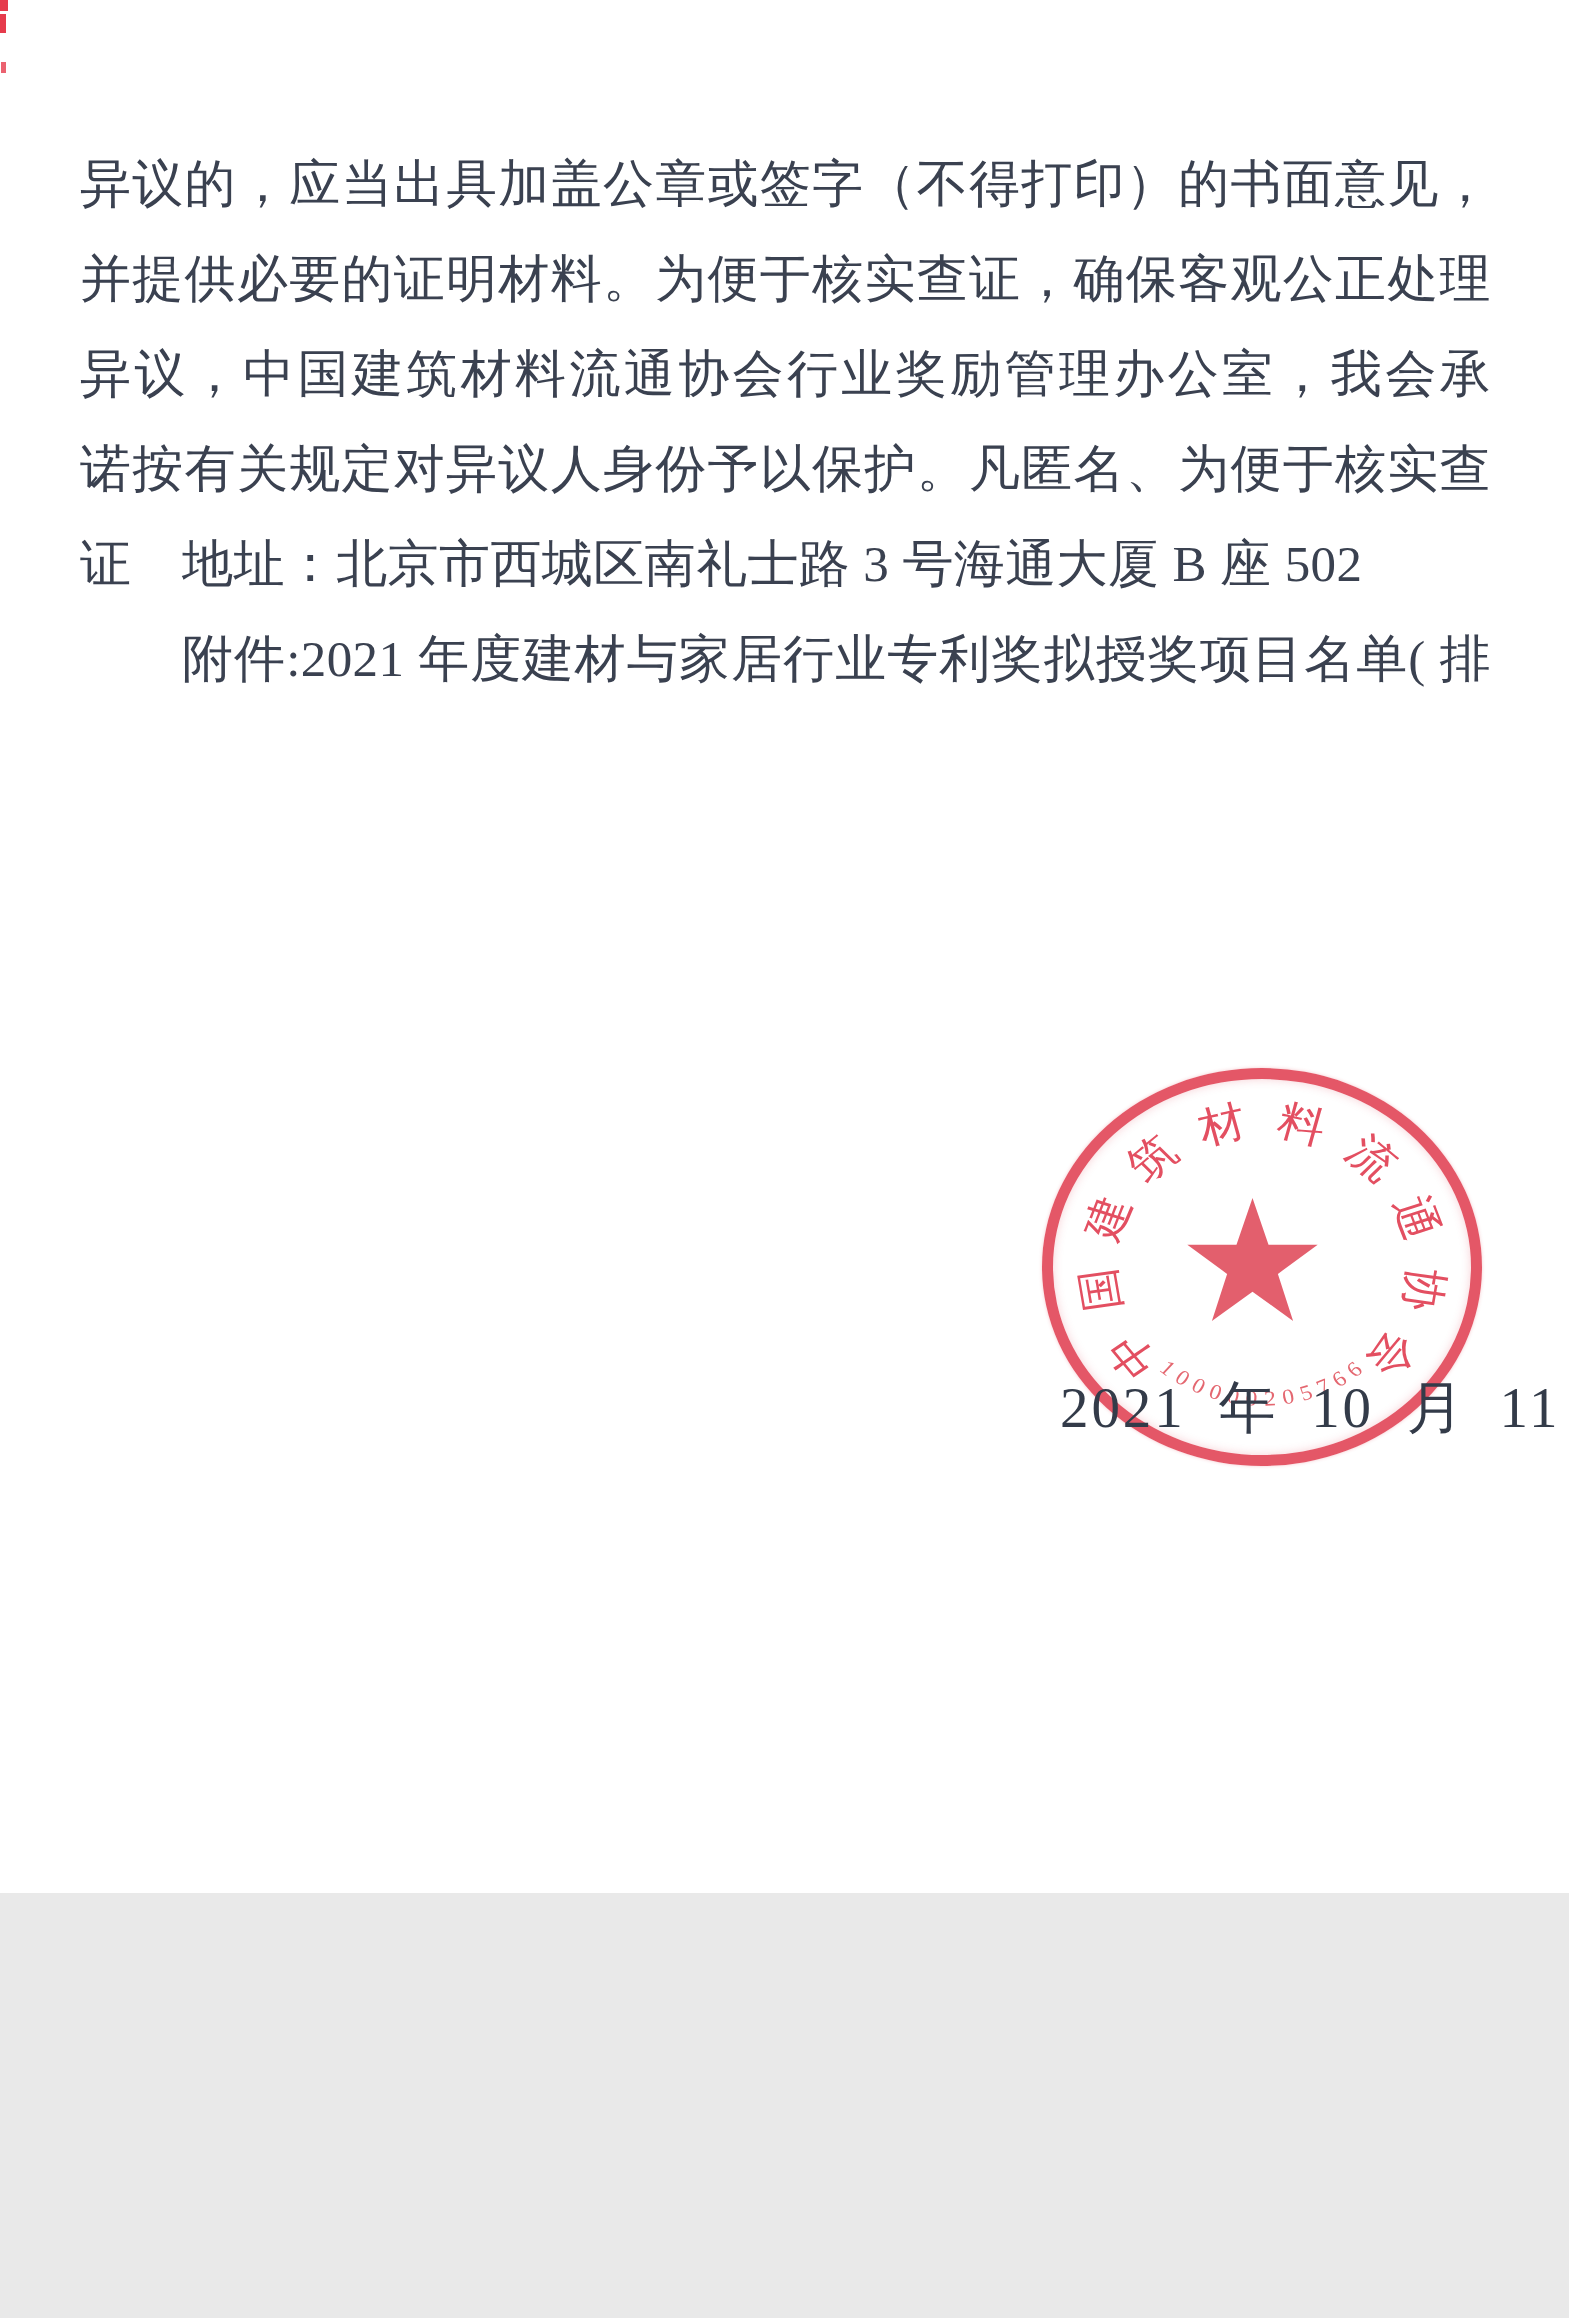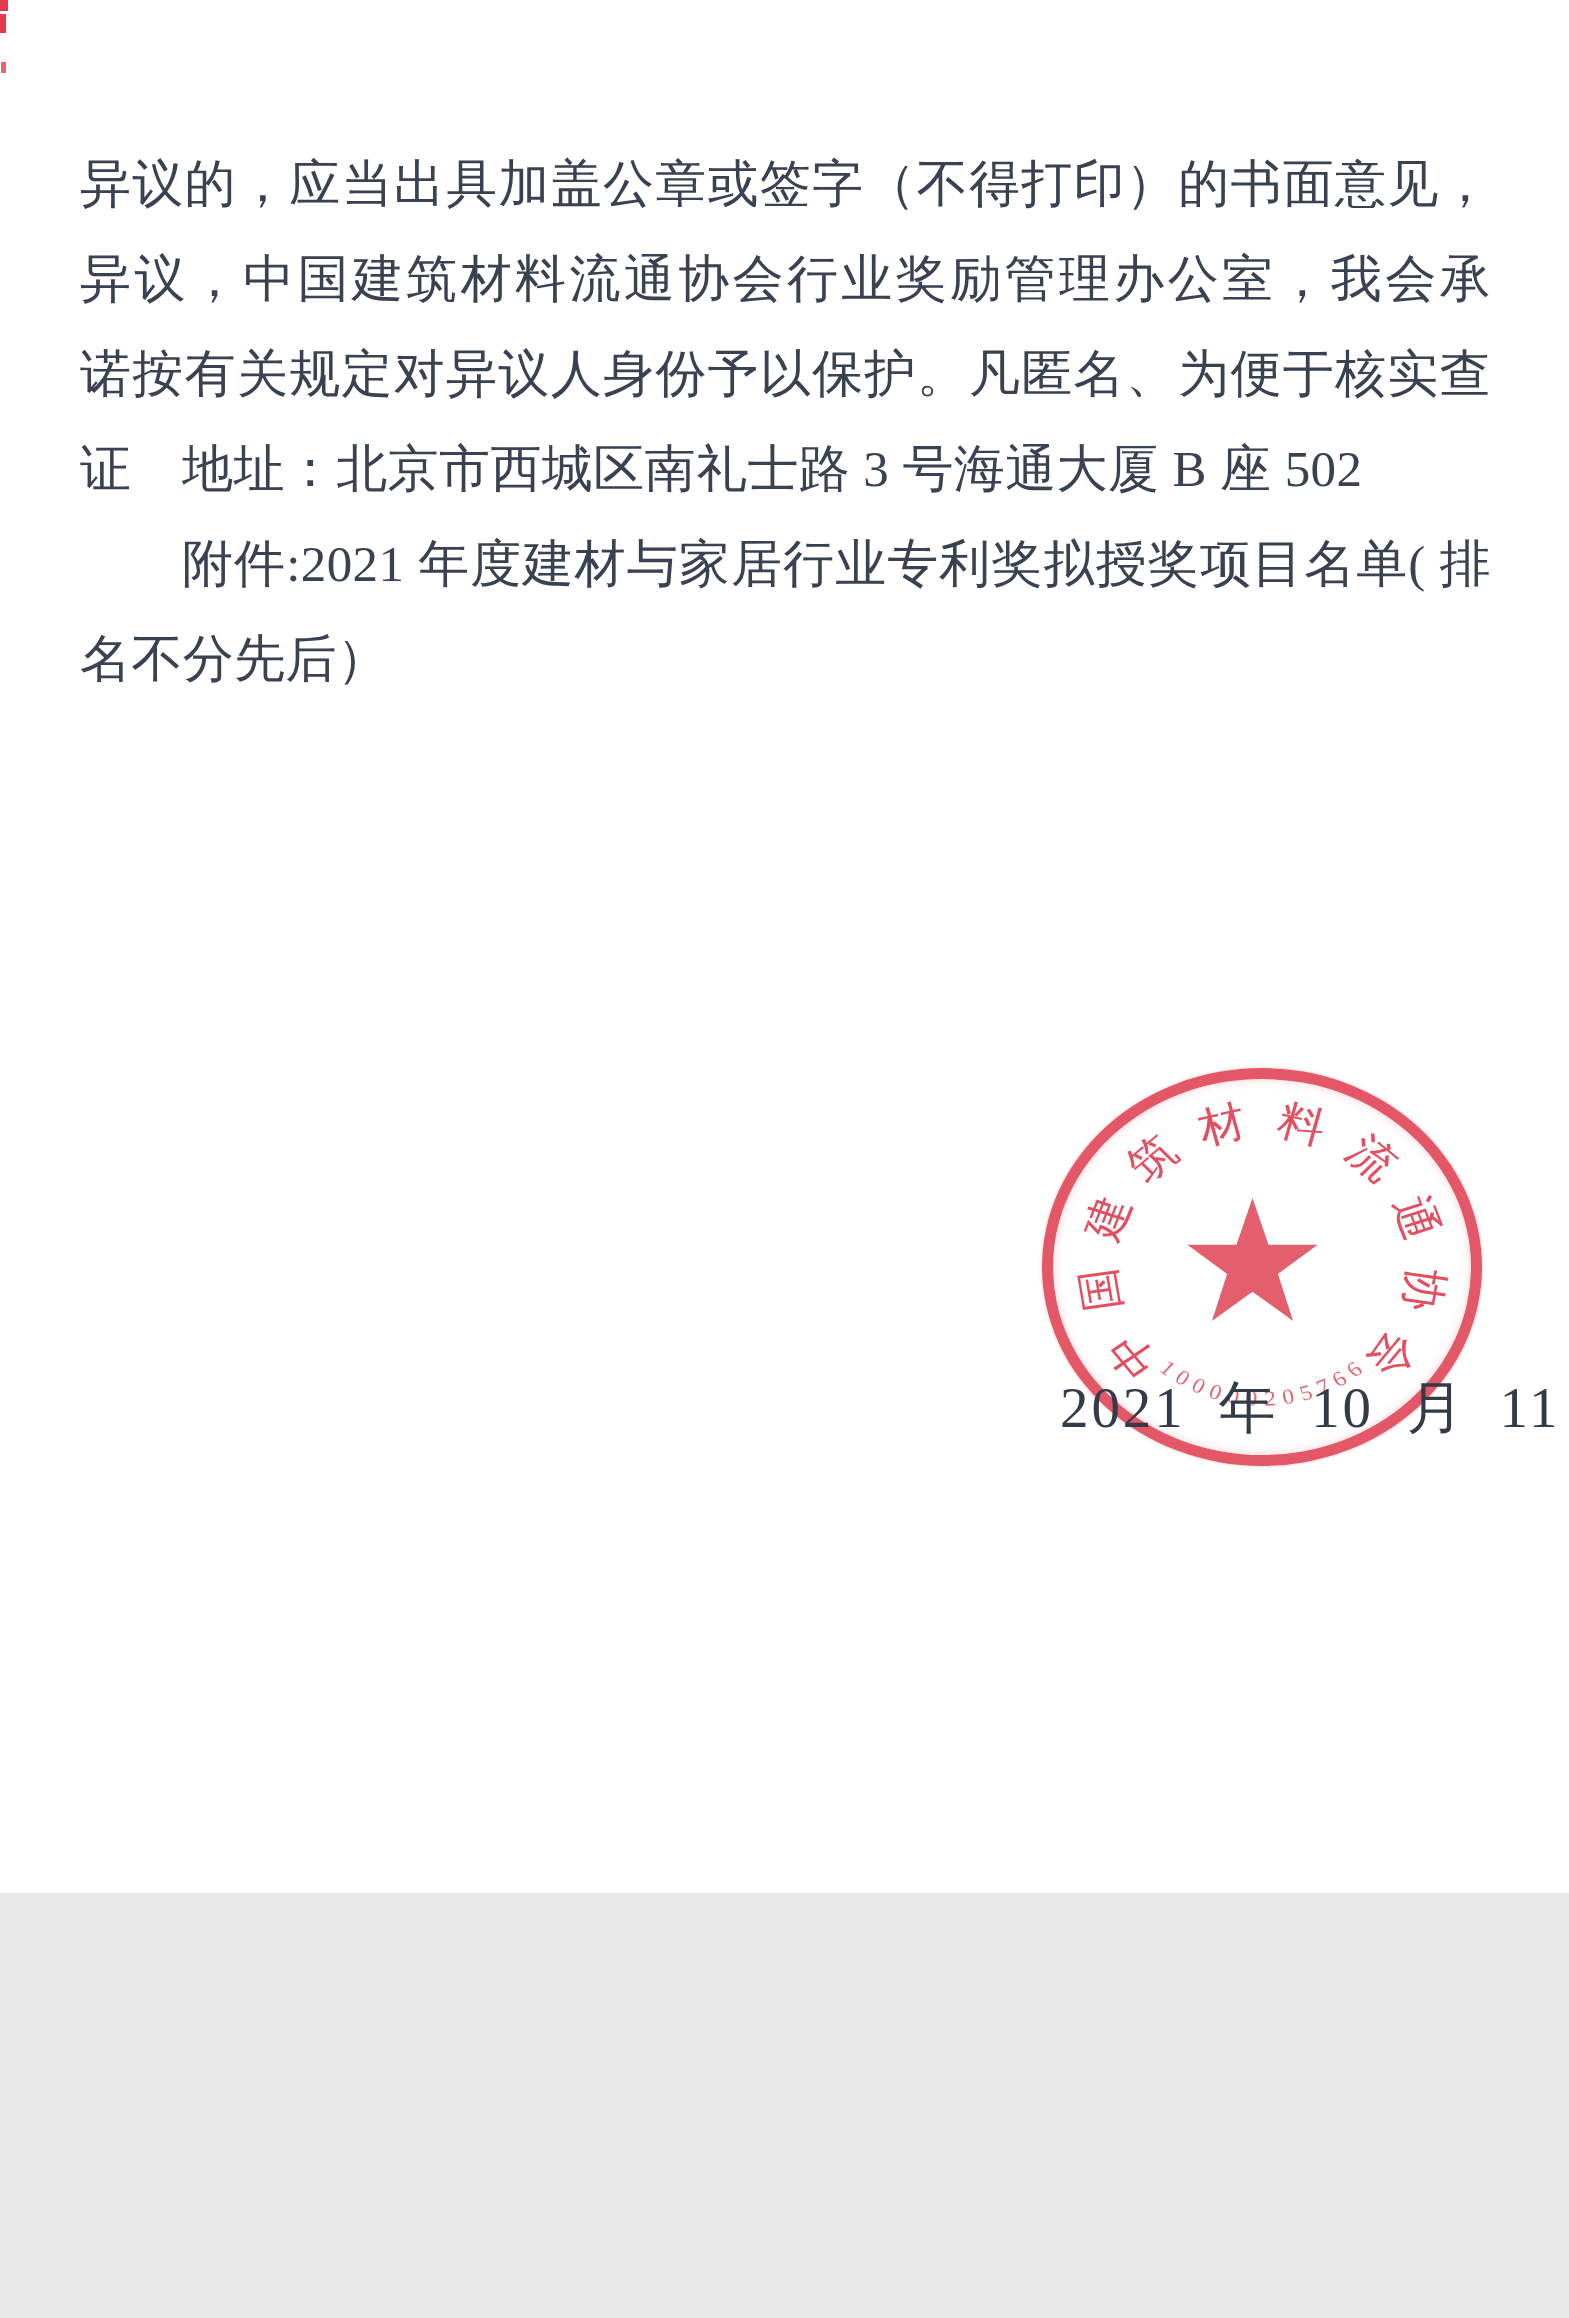--- a/index.html
+++ b/index.html
@@ -66,25 +66,25 @@
 <body>
 
 <div class="page">
 
   <div class="edge-mark m1"></div>
   <div class="edge-mark m2"></div>
   <div class="edge-mark m3"></div>
 
   <div class="body-text" id="lines">
       <div class="line justify">异议的，应当出具加盖公章或签字（不得打印）的书面意见，</div>
+      <div class="line justify">并提供必要的证明材料。为便于核实查证，确保客观公正处理</div>
       <div class="line justify">异议，中国建筑材料流通协会行业奖励管理办公室，我会承</div>
       <div class="line justify">诺按有关规定对异议人身份予以保护。凡匿名、为便于核实查证</div>
       <div class="line indent">地址：北京市西城区南礼士路 3 号海通大厦 B 座 502</div>
       <div class="line indent justify">附件:2021 年度建材与家居行业专利奖拟授奖项目名单( 排</div>
-      <div class="line">名不分先后）</div>
     </div>
 
   <div class="seal">
     <div class="seal-ring"></div>
     <div class="seal-star">
       <svg width="137" height="129" viewBox="0 0 100 95" xmlns="http://www.w3.org/2000/svg">
         <path d="M50 0 L61.8 34.5 L98 34.5 L68.7 55.9 L79.9 90.5 L50 69 L20.1 90.5 L31.3 55.9 L2 34.5 L38.2 34.5 Z" fill="#de4254" opacity="0.92"></path>
       </svg>
     </div>
     <div class="seal-chars" id="sealChars">

